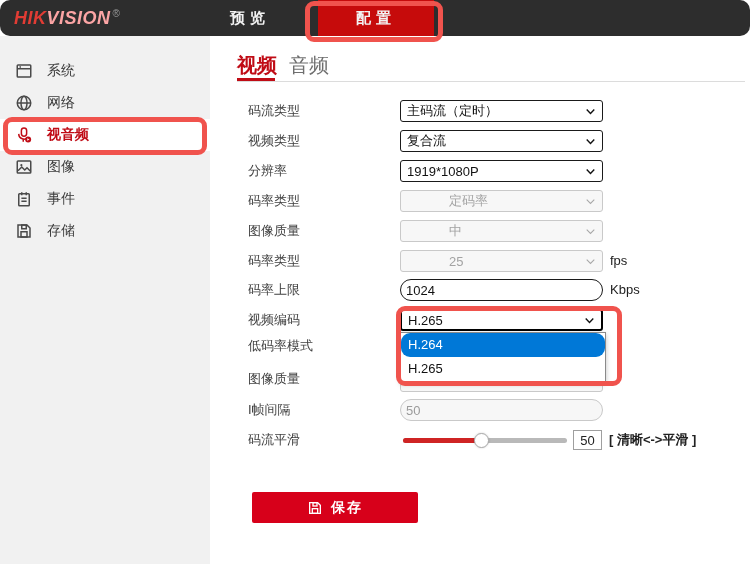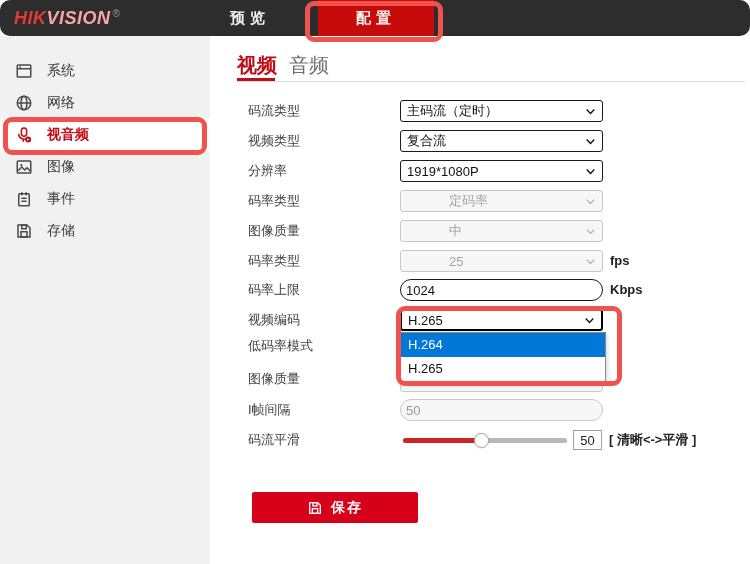--- a/index.html
+++ b/index.html
@@ -33,40 +33,40 @@
   .content { position:absolute; left:210px; top:36px; width:540px; height:528px; background:#fff; }
   .tab { position:absolute; top:19px; height:20px; line-height:20px; font-size:20px; cursor:pointer; }
   .tab-video { left:27px; color:#c00c16; font-weight:bold; }
   .tab-audio { left:79px; color:#6f6f6f; }
   .tab-underline { position:absolute; left:27px; top:42px; width:38px; height:3px; background:#c00c16; }
   .tab-divider { position:absolute; left:27px; top:45px; width:508px; height:1px; background:#dcdcdc; }
 
   .row { position:absolute; left:0; width:540px; height:22px; }
   .row .flabel { position:absolute; left:38px; top:0; line-height:22px; font-size:13px; color:#3f3f3f; }
   .row .unit { position:absolute; left:400px; top:0; line-height:22px; font-size:13px;
-    font-weight:bold; color:#222; }
+    font-weight:normal; color:#222; }
 
   .select { position:absolute; left:190px; top:0; width:203px; height:22px; background:#fff;
     border:1px solid #1a1a1a; border-radius:3px; display:flex; align-items:center;
     justify-content:space-between; padding:0 5px 0 6px; font-size:13px; color:#111; cursor:pointer; }
   .select .chev { width:13px; height:13px; stroke:#111; stroke-width:2.6; fill:none; flex:none; }
   .select.disabled { border-color:#c9c9c9; background:#f7f7f7; color:#a3a3a3; cursor:default;padding-left:48px; }
   .select.disabled .chev { stroke:#a8a8a8; stroke-width:2; }
   .select.focused { border:2px solid #000; }
 
   .text-input { position:absolute; left:190px; top:0; width:203px; height:22px;
     border:1px solid #1a1a1a; border-radius:11px; padding:0 5px; font-size:13px; color:#111;
     font-family:inherit; background:#fff; }
   .text-input.disabled { border-color:#c9c9c9; background:#f7f7f7; color:#9b9b9b; }
 
   .listbox { position:absolute; left:190px; top:296px; width:206px; height:50px;
     background:#fff; border:1px solid #8a8a8a; z-index:5;
     box-shadow:0 2px 5px rgba(0,0,0,.25); }
   .option { height:24px; line-height:24px; padding-left:7px; font-size:13px; color:#111; cursor:pointer; }
-  .option.highlighted { background:#0078d7; color:#fff; }
+  .option.highlighted { background:#0078d7; color:#fff;border-radius:9px; }
 
   
   .slider { position:absolute; left:193px; top:0; width:164px; height:22px; cursor:pointer; }
   .slider .track { position:absolute; left:0; top:9px; width:164px; height:5px;
     border-radius:3px; background:#b9b9b9; }
   .slider .fill { position:absolute; left:0; top:9px; height:5px; border-radius:3px 0 0 3px;
     background:#cf2424; }
   .slider .handle { position:absolute; top:4px; width:15px; height:15px; border-radius:50%;
     background:#fff; border:1px solid #aaa; box-shadow:0 0 2px rgba(0,0,0,.2); cursor:grab; }
   .slider-value { position:absolute; left:363px; top:1px; width:29px; height:20px;

